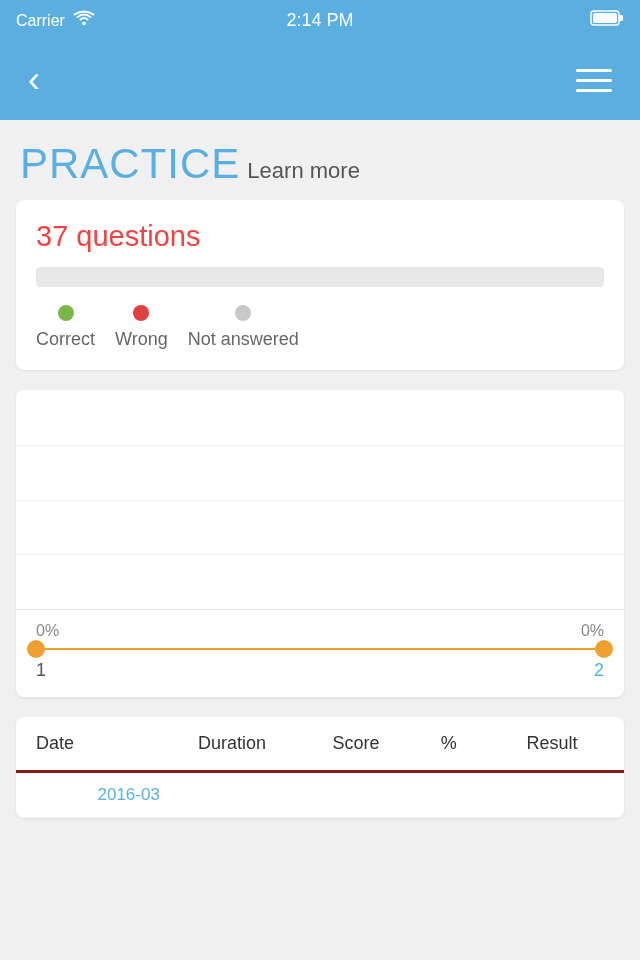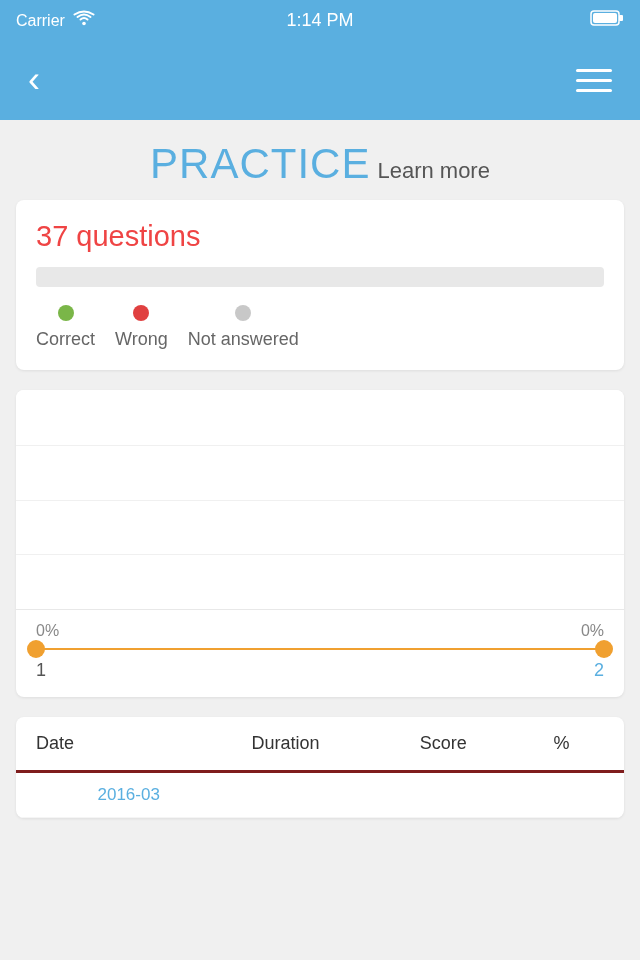--- a/index.html
+++ b/index.html
@@ -74,21 +74,20 @@
       border-radius: 2px;
     }
 
     
     .page-header {
       background: #f0f0f0;
       padding: 20px 20px 12px 20px;
       display: flex;
       align-items: baseline;
       gap: 7px;
-      justify-content: center;
     }
     .page-title {
       font-size: 42px;
       font-weight: 300;
       color: #5aafe0;
       letter-spacing: 1px;
     }
     .learn-more-link {
       font-size: 22px;
       color: #555;
@@ -271,21 +270,21 @@
     <span>
       <svg width="22" height="16" viewBox="0 0 22 16">
         <path d="M11 12.5 C11,12.5 11,12.5 11,12.5" stroke="white" stroke-width="2.5" fill="none"></path>
         <path d="M7.5 9.5 Q11 6.5 14.5 9.5" stroke="white" stroke-width="2" fill="none" stroke-linecap="round"></path>
         <path d="M4.5 7 Q11 2 17.5 7" stroke="white" stroke-width="2" fill="none" stroke-linecap="round"></path>
         <path d="M1.5 4.5 Q11 -1.5 20.5 4.5" stroke="white" stroke-width="2" fill="none" stroke-linecap="round"></path>
         <circle cx="11" cy="13.5" r="1.8" fill="white"></circle>
       </svg>
     </span>
   </div>
-  <div class="status-bar-center">1:14 PM</div>
+  <div class="status-bar-center">2:14 PM</div>
   <div class="status-bar-right">
     <span>
       <svg width="34" height="18" viewBox="0 0 34 18">
         <rect x="1" y="2" width="28" height="14" rx="3" ry="3" stroke="white" stroke-width="1.5" fill="none"></rect>
         <rect x="29" y="6" width="4" height="6" rx="1" fill="white"></rect>
         <rect x="3" y="4" width="24" height="10" rx="2" fill="white"></rect>
       </svg>
     </span>
   </div>
 </div>
@@ -347,20 +346,21 @@
     </div>
   </div>
 </div>
 
 <div class="table-card">
   <div class="table-header">
     <div class="table-col-header col-date">Date</div>
     <div class="table-col-header col-duration">Duration</div>
     <div class="table-col-header col-score">Score</div>
     <div class="table-col-header col-percent">%</div>
+    <div class="table-col-header col-result">Result</div>
   </div>
   <div class="table-row-data">
     <div class="table-cell cell-date">2016-03</div>
     <div class="table-cell cell-duration"></div>
     <div class="table-cell cell-score"></div>
     <div class="table-cell cell-percent"></div>
     <div class="table-cell cell-result"></div>
   </div>
 </div>
 

